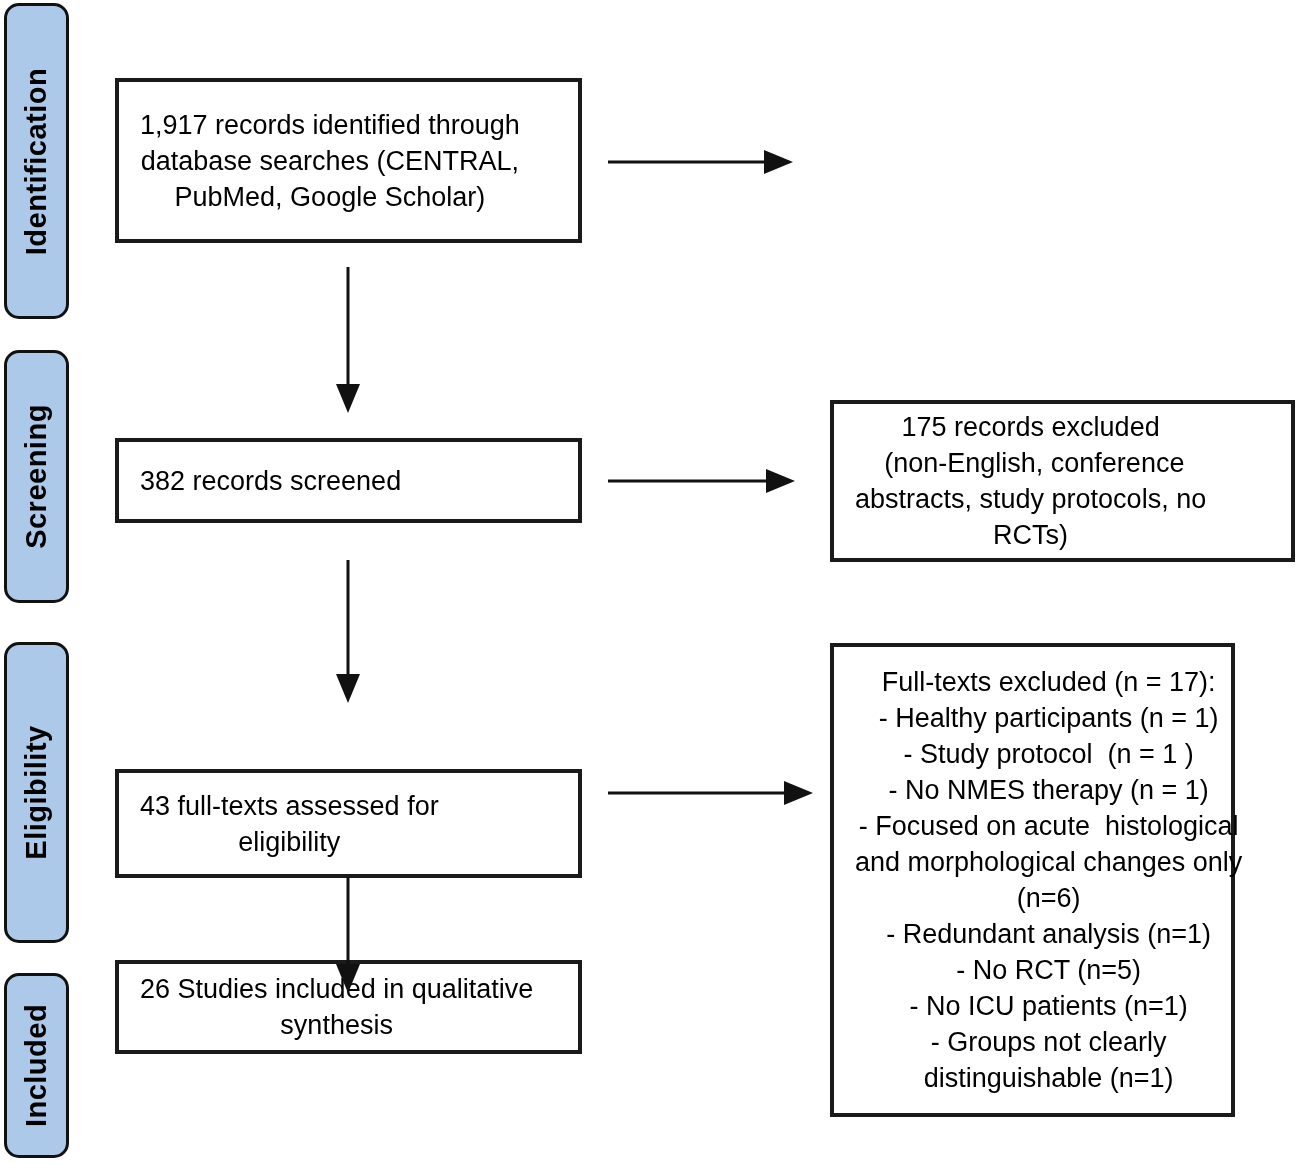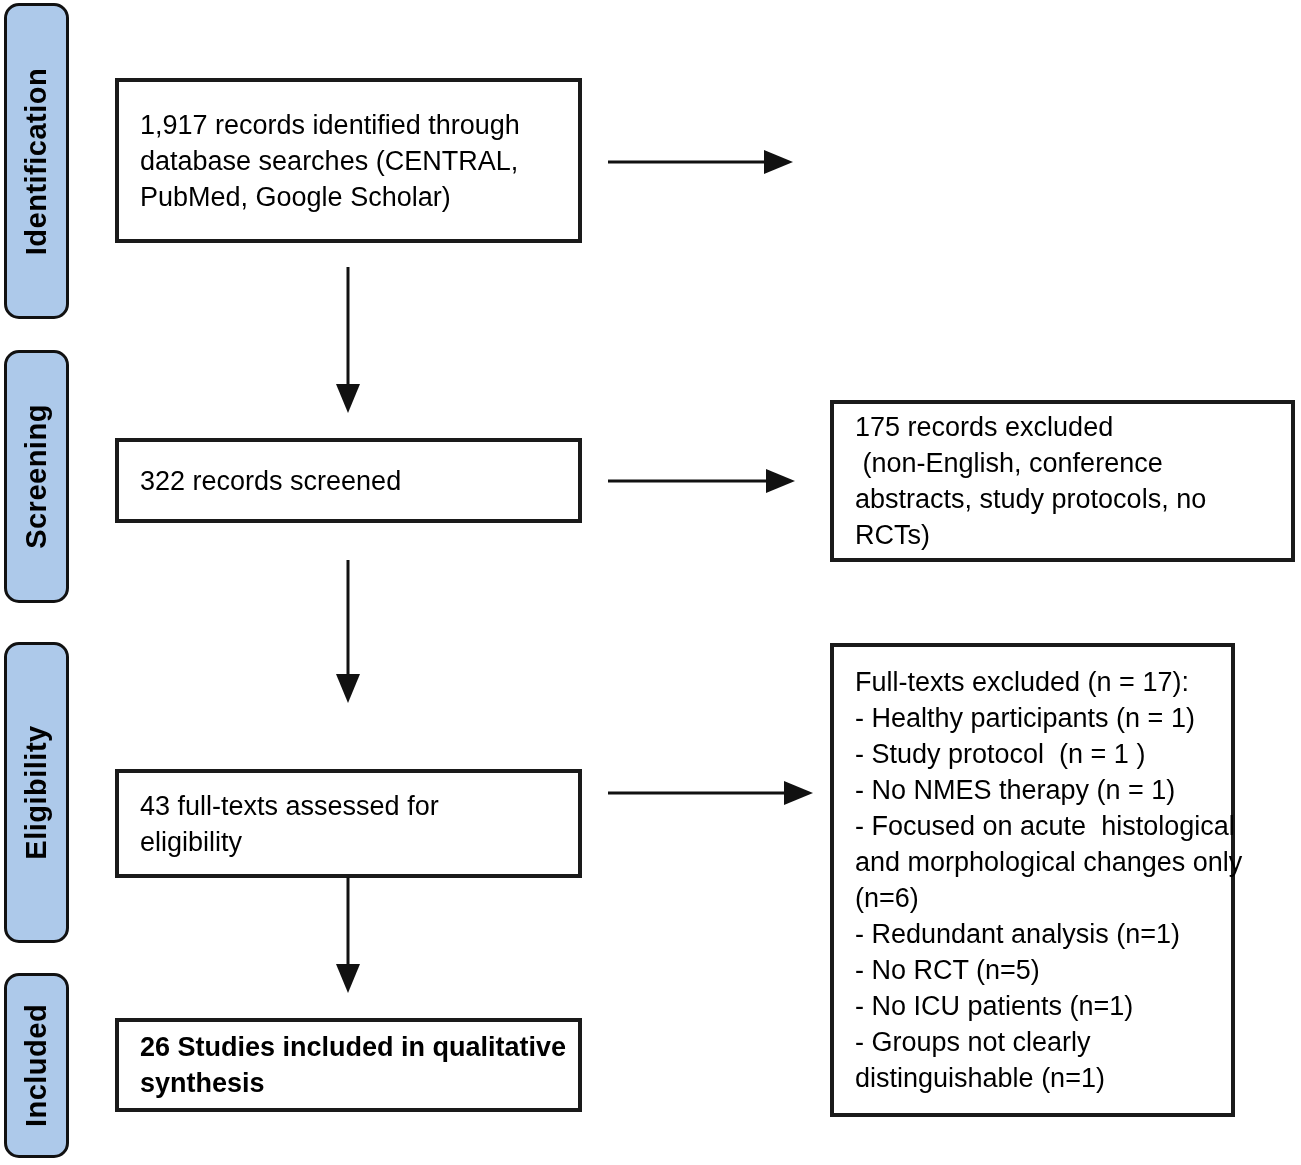--- a/index.html
+++ b/index.html
@@ -20,20 +20,21 @@
     white-space:nowrap; font-weight:bold; font-size:29px; letter-spacing:.5px;
   }
   
   .fbox {
     position:absolute; background:#ffffff;
     border:4px solid #1a1a1a; box-sizing:border-box;
     display:flex; align-items:center;
     font-size:27px; line-height:36px;
     padding-left:21px; padding-right:9px;
     white-space:pre; 
+    text-align:center;
   }
   .fbox .txt { display:block; }
   .arrows { position:absolute; left:0; top:0; pointer-events:none; }
 </style>
 </head>
 <body>
 
 <div class="canvas">
 
   <div class="stage" style="top:3px; height:316px;">
@@ -48,27 +49,27 @@
   <div class="stage" style="top:973px; height:185px;">
     <span class="stage-text">Included</span>
   </div>
 
   <div class="fbox" style="left:115px; top:78px; width:467px; height:165px;">
     <span class="txt">1,917 records identified through
 database searches (CENTRAL,
 PubMed, Google Scholar)</span>
   </div>
   <div class="fbox" style="left:115px; top:438px; width:467px; height:85px;">
-    <span class="txt">322 records screened</span>
+    <span class="txt">382 records screened</span>
   </div>
   <div class="fbox" style="left:115px; top:737px; width:467px; height:109px;margin-top:32px;">
     <span class="txt">43 full-texts assessed for
 eligibility</span>
   </div>
-  <div class="fbox" style="left:115px; top:1018px; width:467px; height:94px;font-weight:bold;">
+  <div class="fbox" style="left:115px; top:960px; width:467px; height:94px;">
     <span class="txt">26 Studies included in qualitative
 synthesis</span>
   </div>
 
   <div class="fbox" style="left:830px; top:400px; width:465px; height:162px;">
     <span class="txt">175 records excluded
  (non-English, conference
 abstracts, study protocols, no
 RCTs)</span>
   </div>

